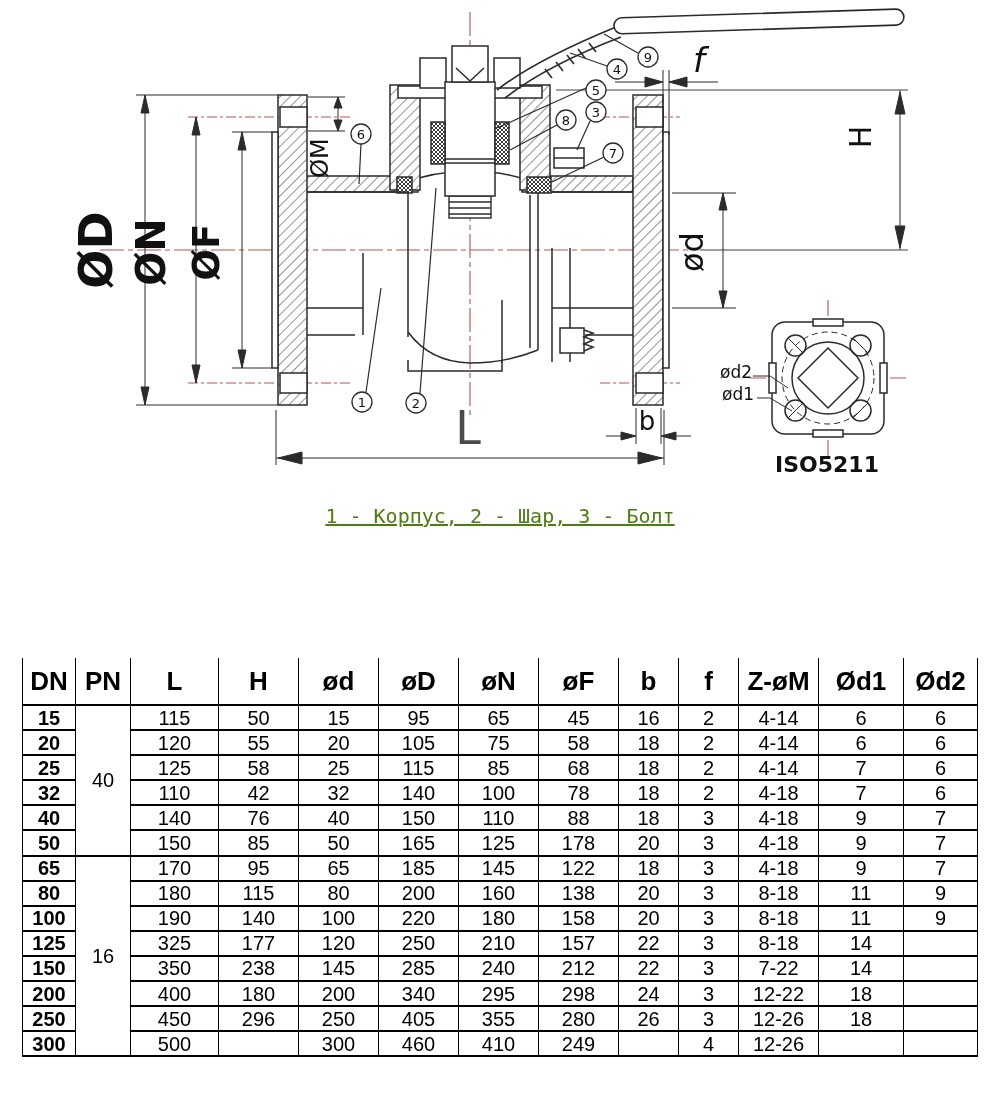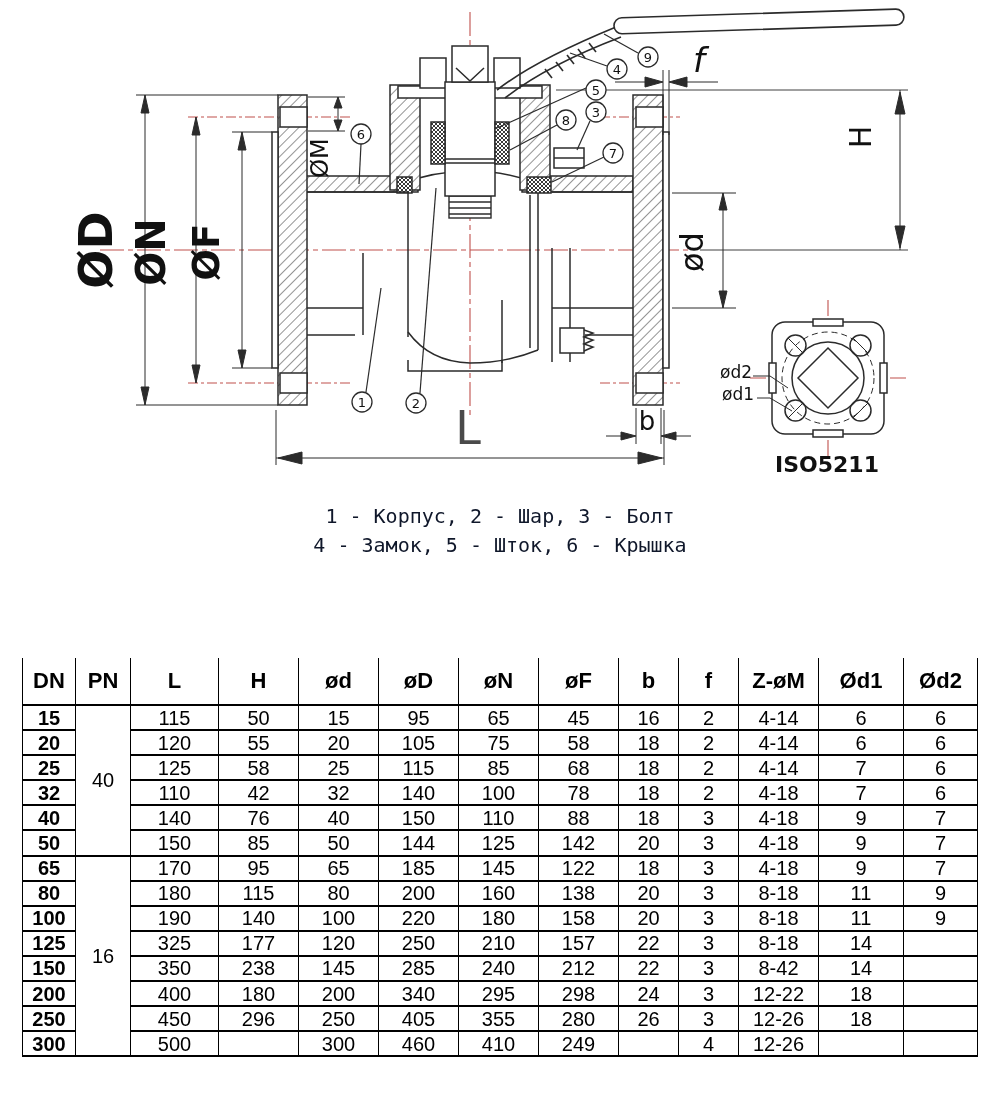--- a/index.html
+++ b/index.html
@@ -1,26 +1,26 @@
 <!DOCTYPE html>
 <html><head>
 <meta charset="utf-8">
 <style>
   html,body{margin:0;padding:0;background:#fff;}
   .page{position:relative;width:1000px;height:1117px;background:#fff;overflow:hidden;
         font-family:"Liberation Sans", sans-serif;color:#000;}
   .drawing-wrap{position:absolute;left:0;top:0;width:1000px;height:492px;}
   svg text{font-family:"DejaVu Sans", sans-serif;}
   .legend{position:absolute;left:0;top:502px;width:1000px;text-align:center;
-          font-family:"DejaVu Sans Mono", monospace;font-size:20px;line-height:28.5px;color:#0f172a;}
+          font-family:"DejaVu Sans Mono", monospace;font-size:20px;line-height:28.5px;color:#4d7c0f;text-decoration:underline;}
   .tbl{position:absolute;left:22px;top:658px;border-collapse:collapse;table-layout:fixed;width:955px;}
   .tbl th,.tbl td{border-left:1.5px solid #000;border-right:1.5px solid #000;
        border-top:2.1px solid #000;border-bottom:2.1px solid #000;
        text-align:center;vertical-align:middle;padding:0;line-height:1;}
-  .tbl thead th{border-top:none;height:46px;font-size:22px;font-weight:bold;border-bottom:2.6px solid #000;}
+  .tbl thead th{border-top:none;height:46px;font-size:26px;font-weight:bold;border-bottom:2.6px solid #000;}
   .tbl td{height:23.1px;font-size:20px;}
   .tbl td.dn{font-weight:bold;}
   .tbl td.pn{font-size:20px;}
 </style>
 </head>
 <body>
 
 <div class="page">
 
   <div class="drawing-wrap">
@@ -263,21 +263,20 @@
       <polyline points="757,398 770,398 792,411"></polyline>
     </g>
     <text x="736" y="378" font-size="17" fill="#111" text-anchor="middle">ød2</text>
     <text x="738" y="400" font-size="17" fill="#111" text-anchor="middle">ød1</text>
     <text x="827" y="472" font-size="22" font-weight="bold" fill="#111" text-anchor="middle" font-family="DejaVu Sans Mono, monospace">ISO5211</text>
   </svg>
   </div>
 
   <div class="legend">
     <div>1 - Корпус, 2 - Шар, 3 - Болт</div>
-    <div>4 - Замок, 5 - Шток, 6 - Крышка</div>
   </div>
 
   <table class="tbl">
     <colgroup>
       <col style="width:53px">
         <col style="width:55px">
         <col style="width:88px">
         <col style="width:80px">
       <col style="width:80px">
         <col style="width:80px">
@@ -376,23 +375,23 @@
           <td>3</td>
           <td>4-18</td>
           <td>9</td>
           <td>7</td>
         </tr>
         <tr>
           <td class="dn">50</td>
           <td>150</td>
           <td>85</td>
           <td>50</td>
-          <td>144</td>
+          <td>165</td>
           <td>125</td>
-          <td>142</td>
+          <td>178</td>
           <td>20</td>
           <td>3</td>
           <td>4-18</td>
           <td>9</td>
           <td>7</td>
         </tr>
         <tr>
           <td class="dn">65</td>
           <td class="pn" rowspan="10">16</td>
           <td>170</td>
@@ -452,21 +451,21 @@
         <tr>
           <td class="dn">150</td>
           <td>350</td>
           <td>238</td>
           <td>145</td>
           <td>285</td>
           <td>240</td>
           <td>212</td>
           <td>22</td>
           <td>3</td>
-          <td>8-42</td>
+          <td>7-22</td>
           <td>14</td>
           <td></td>
         </tr>
         <tr>
           <td class="dn">200</td>
           <td>400</td>
           <td>180</td>
           <td>200</td>
           <td>340</td>
           <td>295</td>

